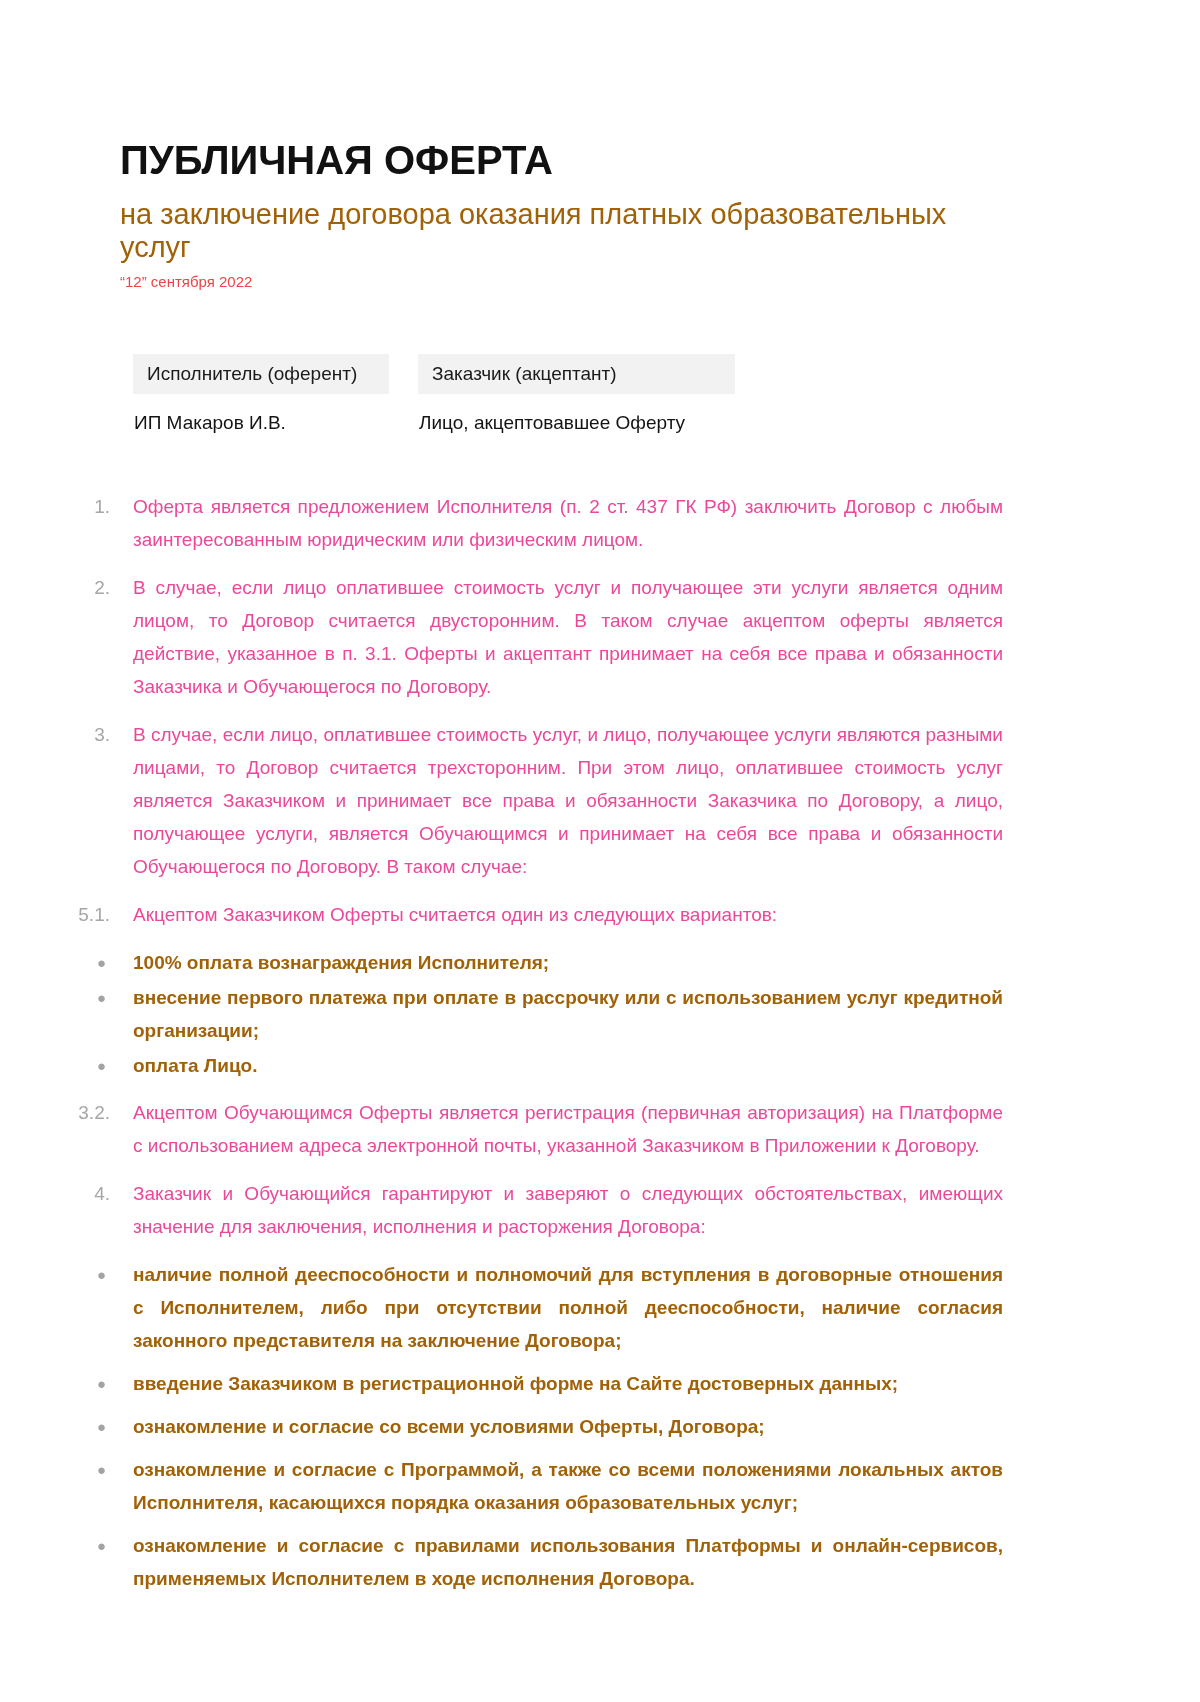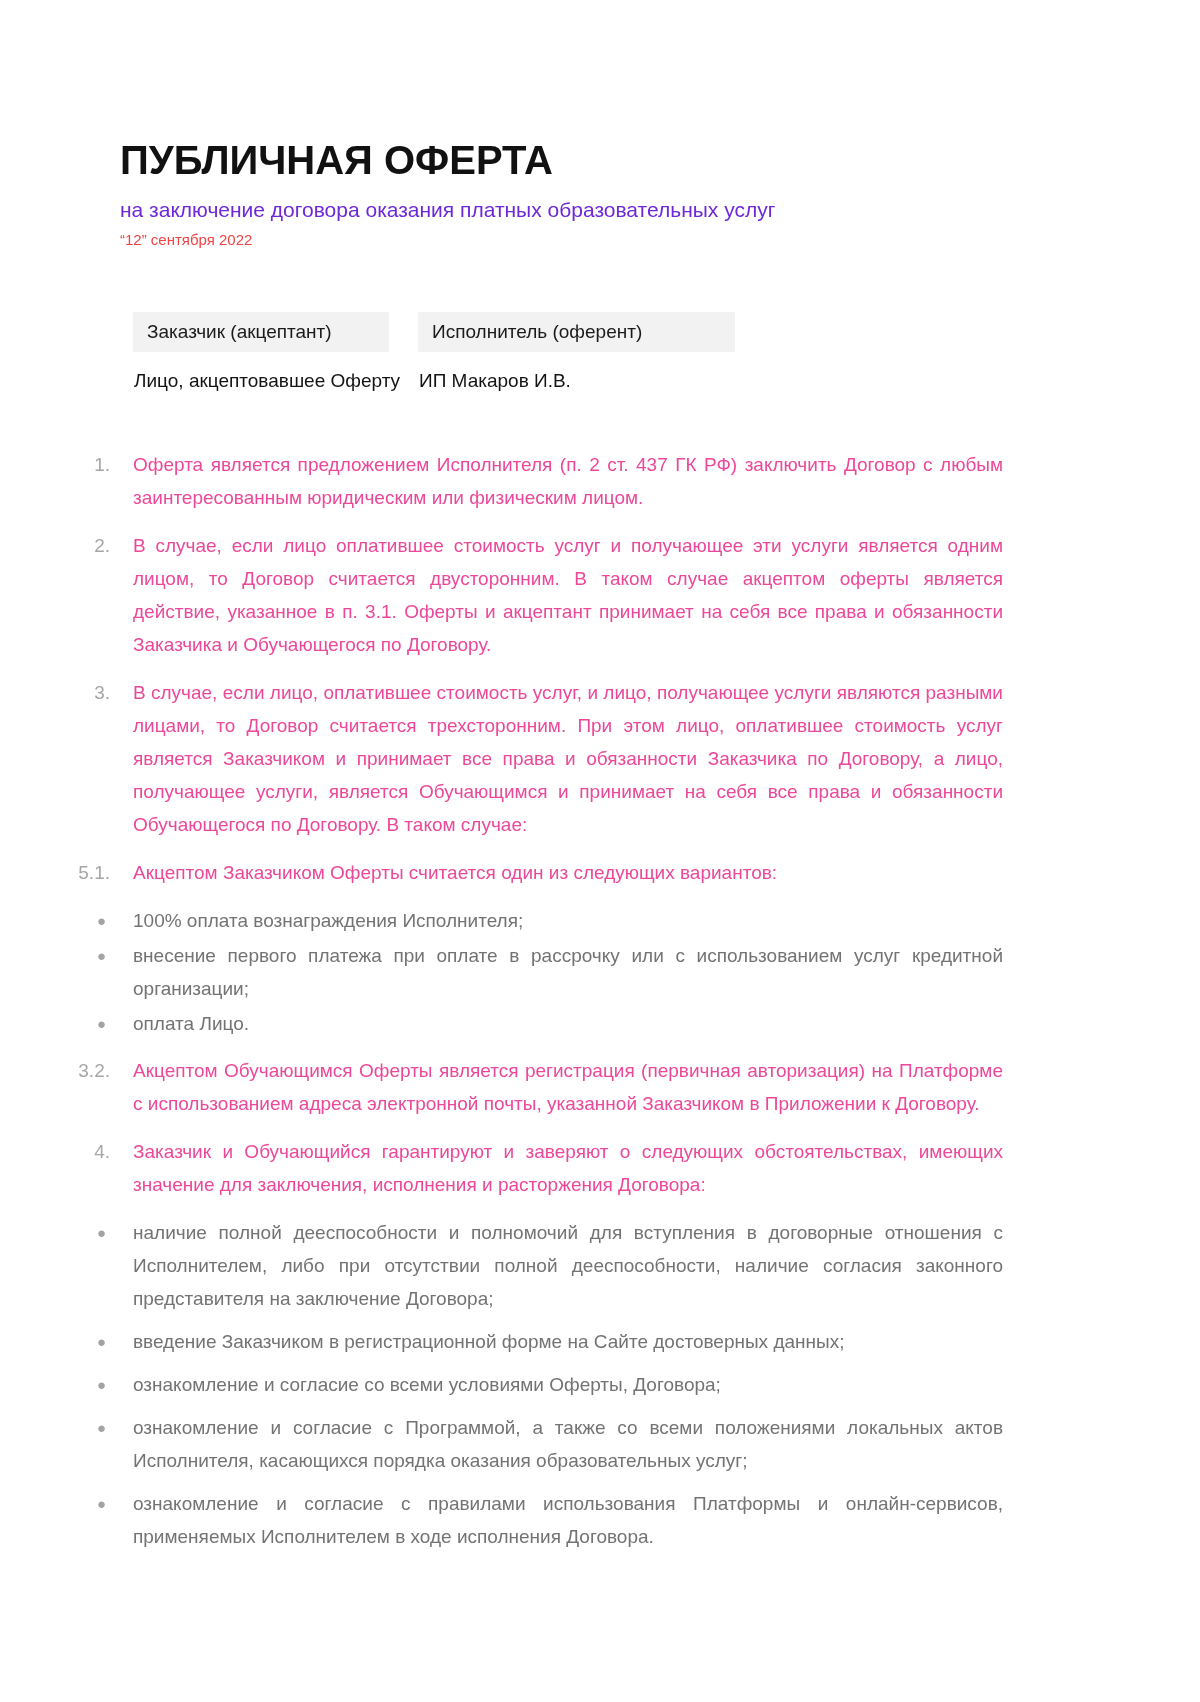--- a/index.html
+++ b/index.html
@@ -11,21 +11,21 @@
     overflow:hidden;
   }
   .page { width:1088px; height:1702px; padding:0 85px 0 63px; background:#fff; }
 
   
   .hdr { margin-left:57px; padding-top:138px; }
   .hdr h1 {
     font-size:40px; font-weight:700; line-height:1.12;
     letter-spacing:0px; color:#111;
   }
-  .hdr .subtitle { font-size:21px; font-weight:400; margin-top:15px; color:#6d28d9; }
+  .hdr .subtitle { font-size:29px; font-weight:400; margin-top:15px; color:#a16207; }
   .hdr .docdate  { font-size:15px; font-weight:400; margin-top:9px;  color:#ef4444; }
 
   
   .parties { margin-left:70px; margin-top:64px; width:918px; display:flex; gap:29px; }
   .party-col  { display:flex; flex-direction:column; }
   .party-col:nth-child(1){ width:256px; }
   .party-col:nth-child(2){ width:317px; }
   .party-col:nth-child(3){ width:287px; }
   .party-label {
     background:#f2f2f2; height:40px; display:flex; align-items:center;
@@ -35,44 +35,44 @@
 
   
   .clauses { margin-top:56px; font-size:19px; line-height:33px; }
   .clause { display:flex; margin-bottom:15px; }
   .clause .num { flex:none; width:47px; text-align:right; color:#a6a6a6; }
   .clause .txt { flex:1; margin-left:23px; text-align:justify; color:#ec4899; }
 
   .bullet-group { margin-bottom:14px; }
   .bullet-row { display:flex; }
   .bullet-row .dot { flex:none; margin-left:34px; width:36px; color:#a3a3a3; font-size:15px; }
-  .bullet-row .txt { flex:1; text-align:justify; color:#737373; }
+  .bullet-row .txt { flex:1; text-align:justify; color:#a16207;font-weight:bold; }
   .bullet-group.tight .bullet-row { margin-bottom:2px; }
   .bullet-group.loose .bullet-row { margin-bottom:10px; }
   .bullet-group.loose .bullet-row:last-child { margin-bottom:0; }
 </style>
 </head>
 <body>
 
 <div class="page">
 
   <header class="hdr">
     <h1>ПУБЛИЧНАЯ ОФЕРТА</h1>
     <div class="subtitle">на заключение договора оказания платных образовательных услуг</div>
     <div class="docdate">“12” сентября 2022</div>
   </header>
 
   <section class="parties" id="parties">
       <div class="party-col">
+        <div class="party-label">Исполнитель (оферент)</div>
+        <div class="party-value">ИП Макаров И.В.</div>
+      </div>
+      <div class="party-col">
         <div class="party-label">Заказчик (акцептант)</div>
         <div class="party-value">Лицо, акцептовавшее Оферту</div>
-      </div>
-      <div class="party-col">
-        <div class="party-label">Исполнитель (оферент)</div>
-        <div class="party-value">ИП Макаров И.В.</div>
       </div>
     </section>
 
   <main class="clauses" id="clauses">
       <div class="clause">
         <span class="num">1.</span>
         <span class="txt">Оферта является предложением Исполнителя (п. 2 ст. 437 ГК РФ) заключить Договор с любым заинтересованным юридическим или физическим лицом.</span>
       </div>
       <div class="clause">
         <span class="num">2.</span>

